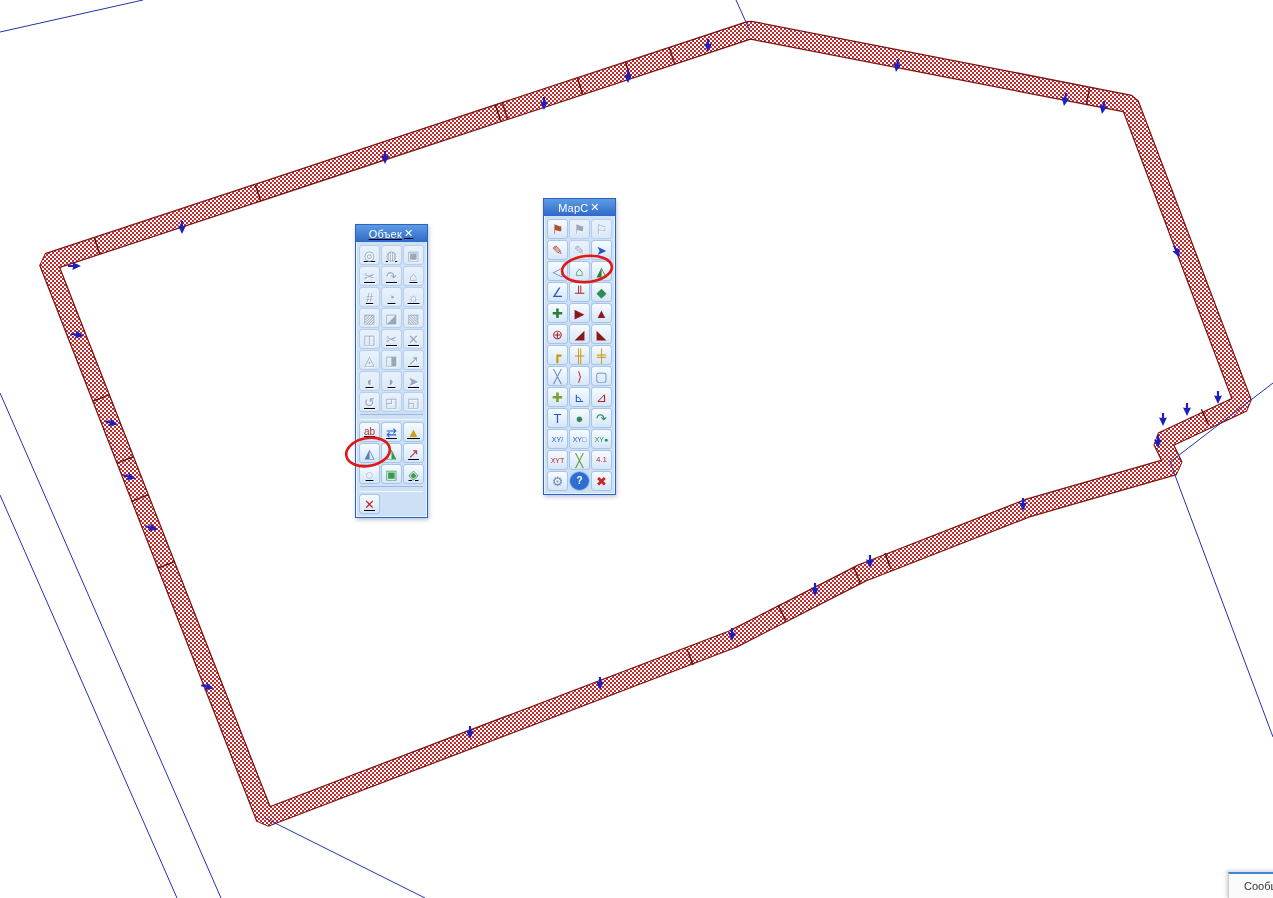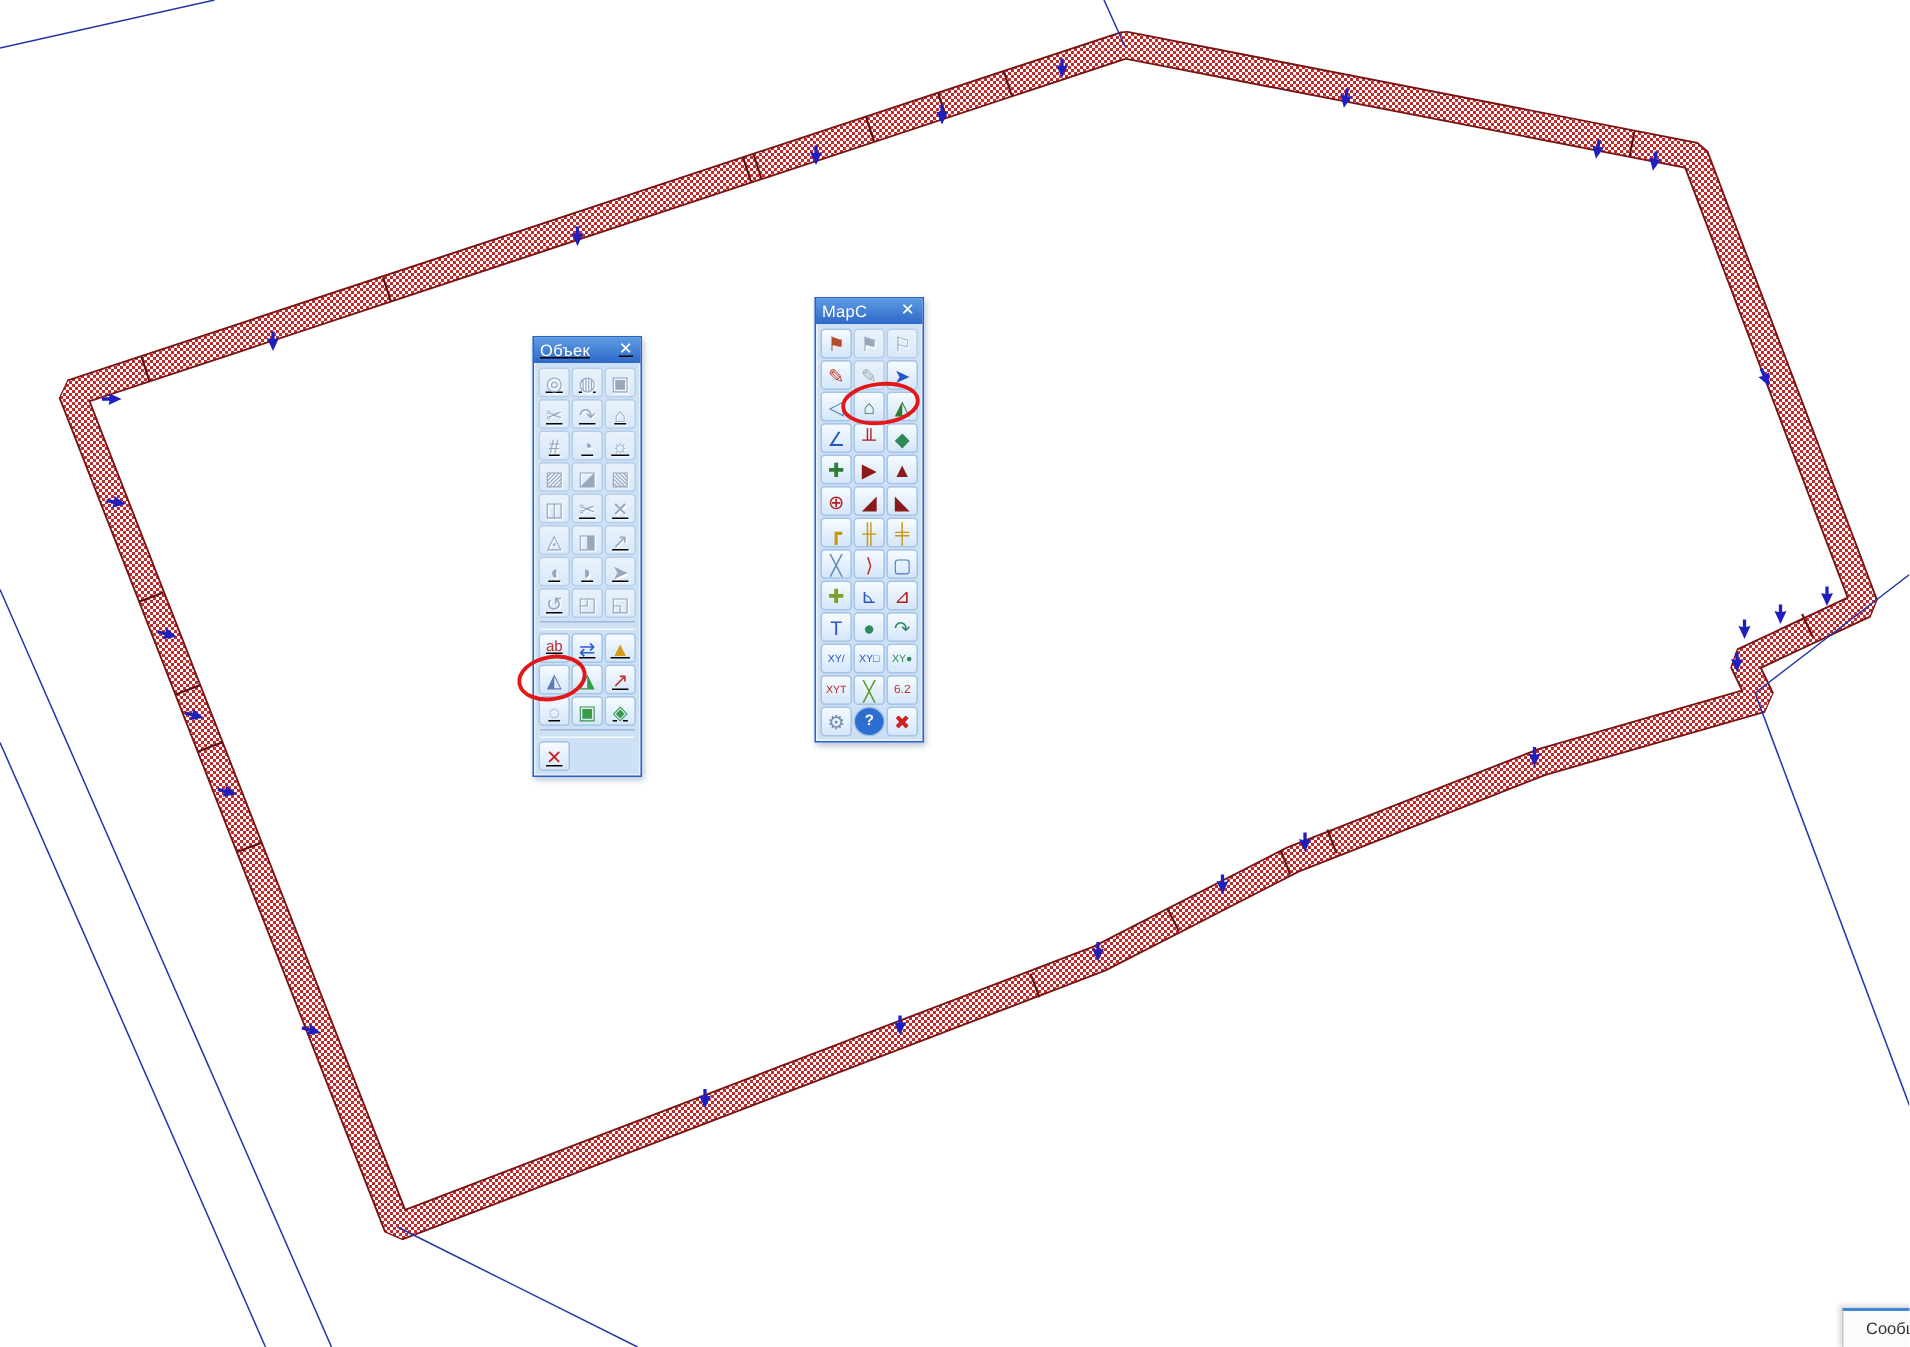--- a/index.html
+++ b/index.html
@@ -3,21 +3,21 @@
 <meta charset="utf-8">
 <style>
   html,body{margin:0;padding:0;width:1273px;height:898px;overflow:hidden;background:#ffffff;
     font-family:"Liberation Sans", sans-serif;}
   #stage{position:relative;width:1273px;height:898px;background:#fff;}
   #map-svg{position:absolute;left:0;top:0;z-index:1;}
   #annot-svg{position:absolute;left:0;top:0;z-index:40;pointer-events:none;}
 
   .toolbar{position:absolute;z-index:20;border:1px solid #2b62c5;background:#cde0f6;
     box-shadow:inset 0 0 0 1px #eaf3fc, 1px 2px 4px rgba(60,90,140,.35);}
-  .tb-title{height:17px;display:flex;align-items:center;justify-content:space-between;
+  .tb-title{height:17px;display:flex;align-items:center;justify-content:center;
     background:linear-gradient(#5d9ce2,#2f68c8);color:#fff;font-size:11px;
     padding:0 3px 0 4px;letter-spacing:.2px;}
   .tb-close{cursor:default;font-size:11px;line-height:11px;color:#fff;padding:0 2px;}
   .tb-body{display:grid;grid-template-columns:repeat(3,21px);gap:1px;padding:3px;justify-content:center;}
   .tb-btn{width:21px;height:20px;display:flex;align-items:center;justify-content:center;
     font-size:13px;line-height:1;border:1px solid #a6c4e6;border-radius:3px;
     background:linear-gradient(#f6fbff,#d5e6f9);box-sizing:border-box;overflow:hidden;}
   .tb-btn.dis{color:#97a7bc;text-shadow:1px 1px 0 rgba(255,255,255,.85);
     border-color:#b8cfe9;background:linear-gradient(#e9f2fb,#d9e8f8);}
   .tb-div{grid-column:1 / 4;height:4px;border-top:1px solid #9db8d8;border-bottom:1px solid #f2f8ff;margin:1px 1px;}
@@ -171,21 +171,21 @@
         <div class="tb-btn" style="color: rgb(36, 87, 197);">⊾</div>
         <div class="tb-btn" style="color: rgb(176, 32, 32);">⊿</div>
         <div class="tb-btn" style="color: rgb(36, 87, 197);">T</div>
         <div class="tb-btn" style="color: rgb(46, 139, 87);">●</div>
         <div class="tb-btn" style="color: rgb(46, 139, 87);">↷</div>
         <div class="tb-btn" style="color: rgb(36, 87, 197); font-size: 7px;">XY/</div>
         <div class="tb-btn" style="color: rgb(36, 87, 197); font-size: 7px;">XY□</div>
         <div class="tb-btn" style="color: rgb(46, 139, 87); font-size: 7px;">XY●</div>
         <div class="tb-btn" style="color: rgb(176, 32, 32); font-size: 7px;">XYT</div>
         <div class="tb-btn" style="color: rgb(90, 154, 42);">╳</div>
-        <div class="tb-btn" style="color: rgb(192, 48, 48); font-size: 8px;">6.2</div>
+        <div class="tb-btn" style="color: rgb(192, 48, 48); font-size: 8px;">4.1</div>
         <div class="tb-btn" style="color: rgb(123, 139, 176);">⚙</div>
         <div class="tb-btn" style="color: rgb(255, 255, 255); font-size: 10px; background: rgb(45, 111, 208); border-radius: 50%; font-weight: bold;">?</div>
         <div class="tb-btn" style="color: rgb(204, 34, 34);">✖</div>
       </div>
   </div>
 
   <svg id="annot-svg" width="1273" height="898" viewBox="0 0 1273 898">
       <ellipse cx="0" cy="0" rx="22" ry="14" fill="none" stroke="#e21717" stroke-width="2.6" stroke-linecap="round" transform="translate(368,452) rotate(-10)"></ellipse>
       <ellipse cx="0" cy="0" rx="25" ry="13" fill="none" stroke="#e21717" stroke-width="2.6" stroke-linecap="round" transform="translate(587,269) rotate(-6)"></ellipse>
     </svg>

